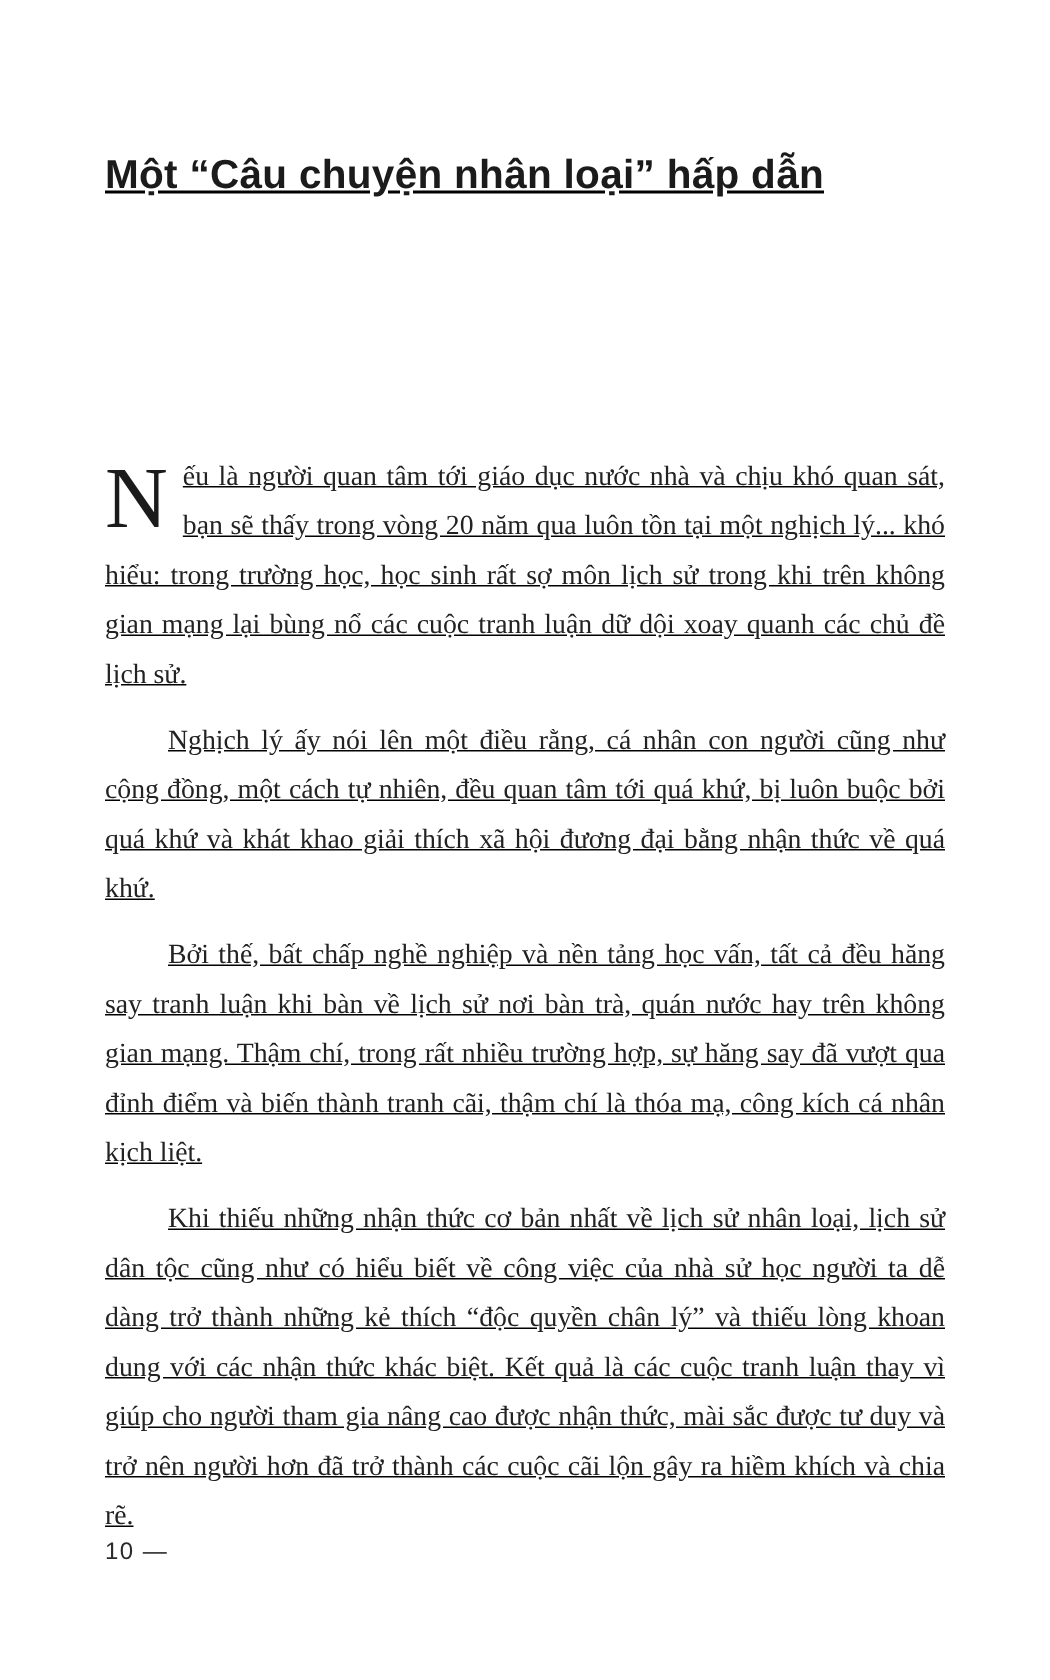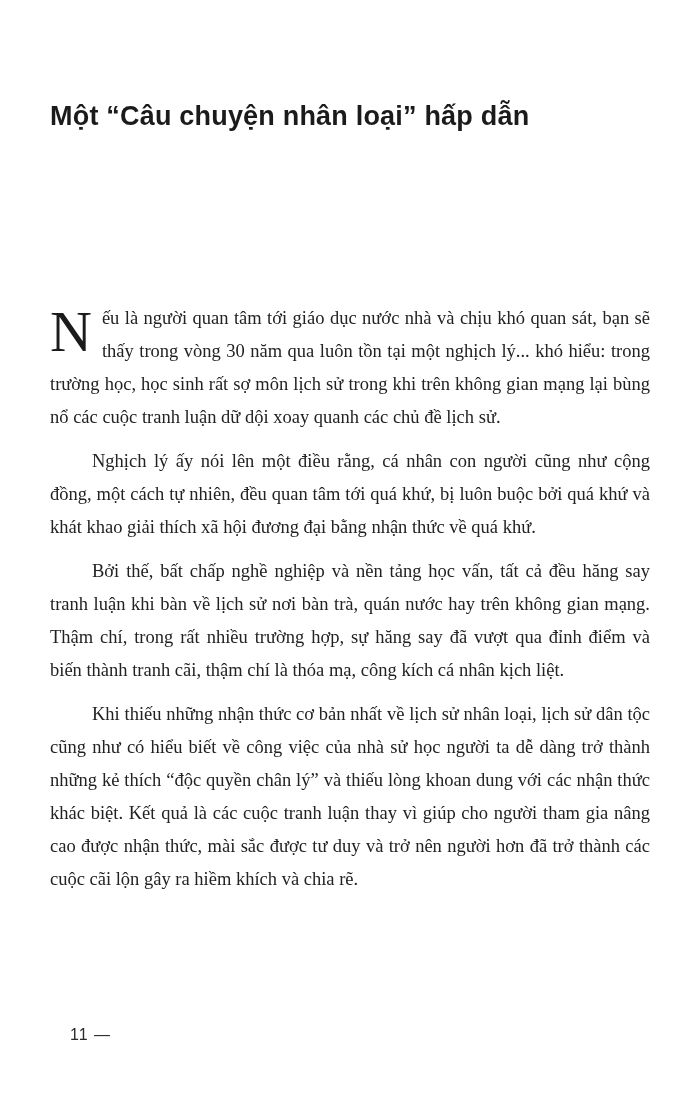--- a/index.html
+++ b/index.html
@@ -7,22 +7,23 @@
     padding: 0;
     background: #ffffff;
   }
   .page {
     position: relative;
     width: 700px;
     height: 1120px;
     margin: 0 auto;
     background: #ffffff;
     box-sizing: border-box;
-    padding: 0 50px;
+    padding: 0 70px;
     overflow: hidden;
+    text-decoration: underline;
   }
   .chapter-title {
     margin: 0;
     padding-top: 100px;
     font-family: "Liberation Sans", "DejaVu Sans", sans-serif;
     font-weight: 700;
     font-size: 27px;
     letter-spacing: 0.2px;
     color: #1b1b1b;
     line-height: 1.25;
@@ -62,26 +63,26 @@
 </head>
 <body>
 
 <div class="page">
 
   <h1 class="chapter-title">Một “Câu chuyện nhân loại” hấp dẫn</h1>
 
   <div class="body-text">
 
     <p>
-      <span class="dropcap">N</span><span>ếu là người quan tâm tới giáo dục nước nhà và chịu khó quan sát, bạn sẽ thấy trong vòng 30 năm qua luôn tồn tại một nghịch lý... khó hiểu: trong trường học, học sinh rất sợ môn lịch sử trong khi trên không gian mạng lại bùng nổ các cuộc tranh luận dữ dội xoay quanh các chủ đề lịch sử.</span>
+      <span class="dropcap">N</span><span>ếu là người quan tâm tới giáo dục nước nhà và chịu khó quan sát, bạn sẽ thấy trong vòng 20 năm qua luôn tồn tại một nghịch lý... khó hiểu: trong trường học, học sinh rất sợ môn lịch sử trong khi trên không gian mạng lại bùng nổ các cuộc tranh luận dữ dội xoay quanh các chủ đề lịch sử.</span>
     </p>
 
     <p class="para-indent">Nghịch lý ấy nói lên một điều rằng, cá nhân con người cũng như cộng đồng, một cách tự nhiên, đều quan tâm tới quá khứ, bị luôn buộc bởi quá khứ và khát khao giải thích xã hội đương đại bằng nhận thức về quá khứ.</p>
 
     <p class="para-indent">Bởi thế, bất chấp nghề nghiệp và nền tảng học vấn, tất cả đều hăng say tranh luận khi bàn về lịch sử nơi bàn trà, quán nước hay trên không gian mạng. Thậm chí, trong rất nhiều trường hợp, sự hăng say đã vượt qua đỉnh điểm và biến thành tranh cãi, thậm chí là thóa mạ, công kích cá nhân kịch liệt.</p>
 
     <p class="para-indent">Khi thiếu những nhận thức cơ bản nhất về lịch sử nhân loại, lịch sử dân tộc cũng như có hiểu biết về công việc của nhà sử học người ta dễ dàng trở thành những kẻ thích “độc quyền chân lý” và thiếu lòng khoan dung với các nhận thức khác biệt. Kết quả là các cuộc tranh luận thay vì giúp cho người tham gia nâng cao được nhận thức, mài sắc được tư duy và trở nên người hơn đã trở thành các cuộc cãi lộn gây ra hiềm khích và chia rẽ.</p>
 
   </div>
 
-  <div class="page-number">11 —</div>
+  <div class="page-number">10 —</div>
 
 </div>
 
 </body></html>

